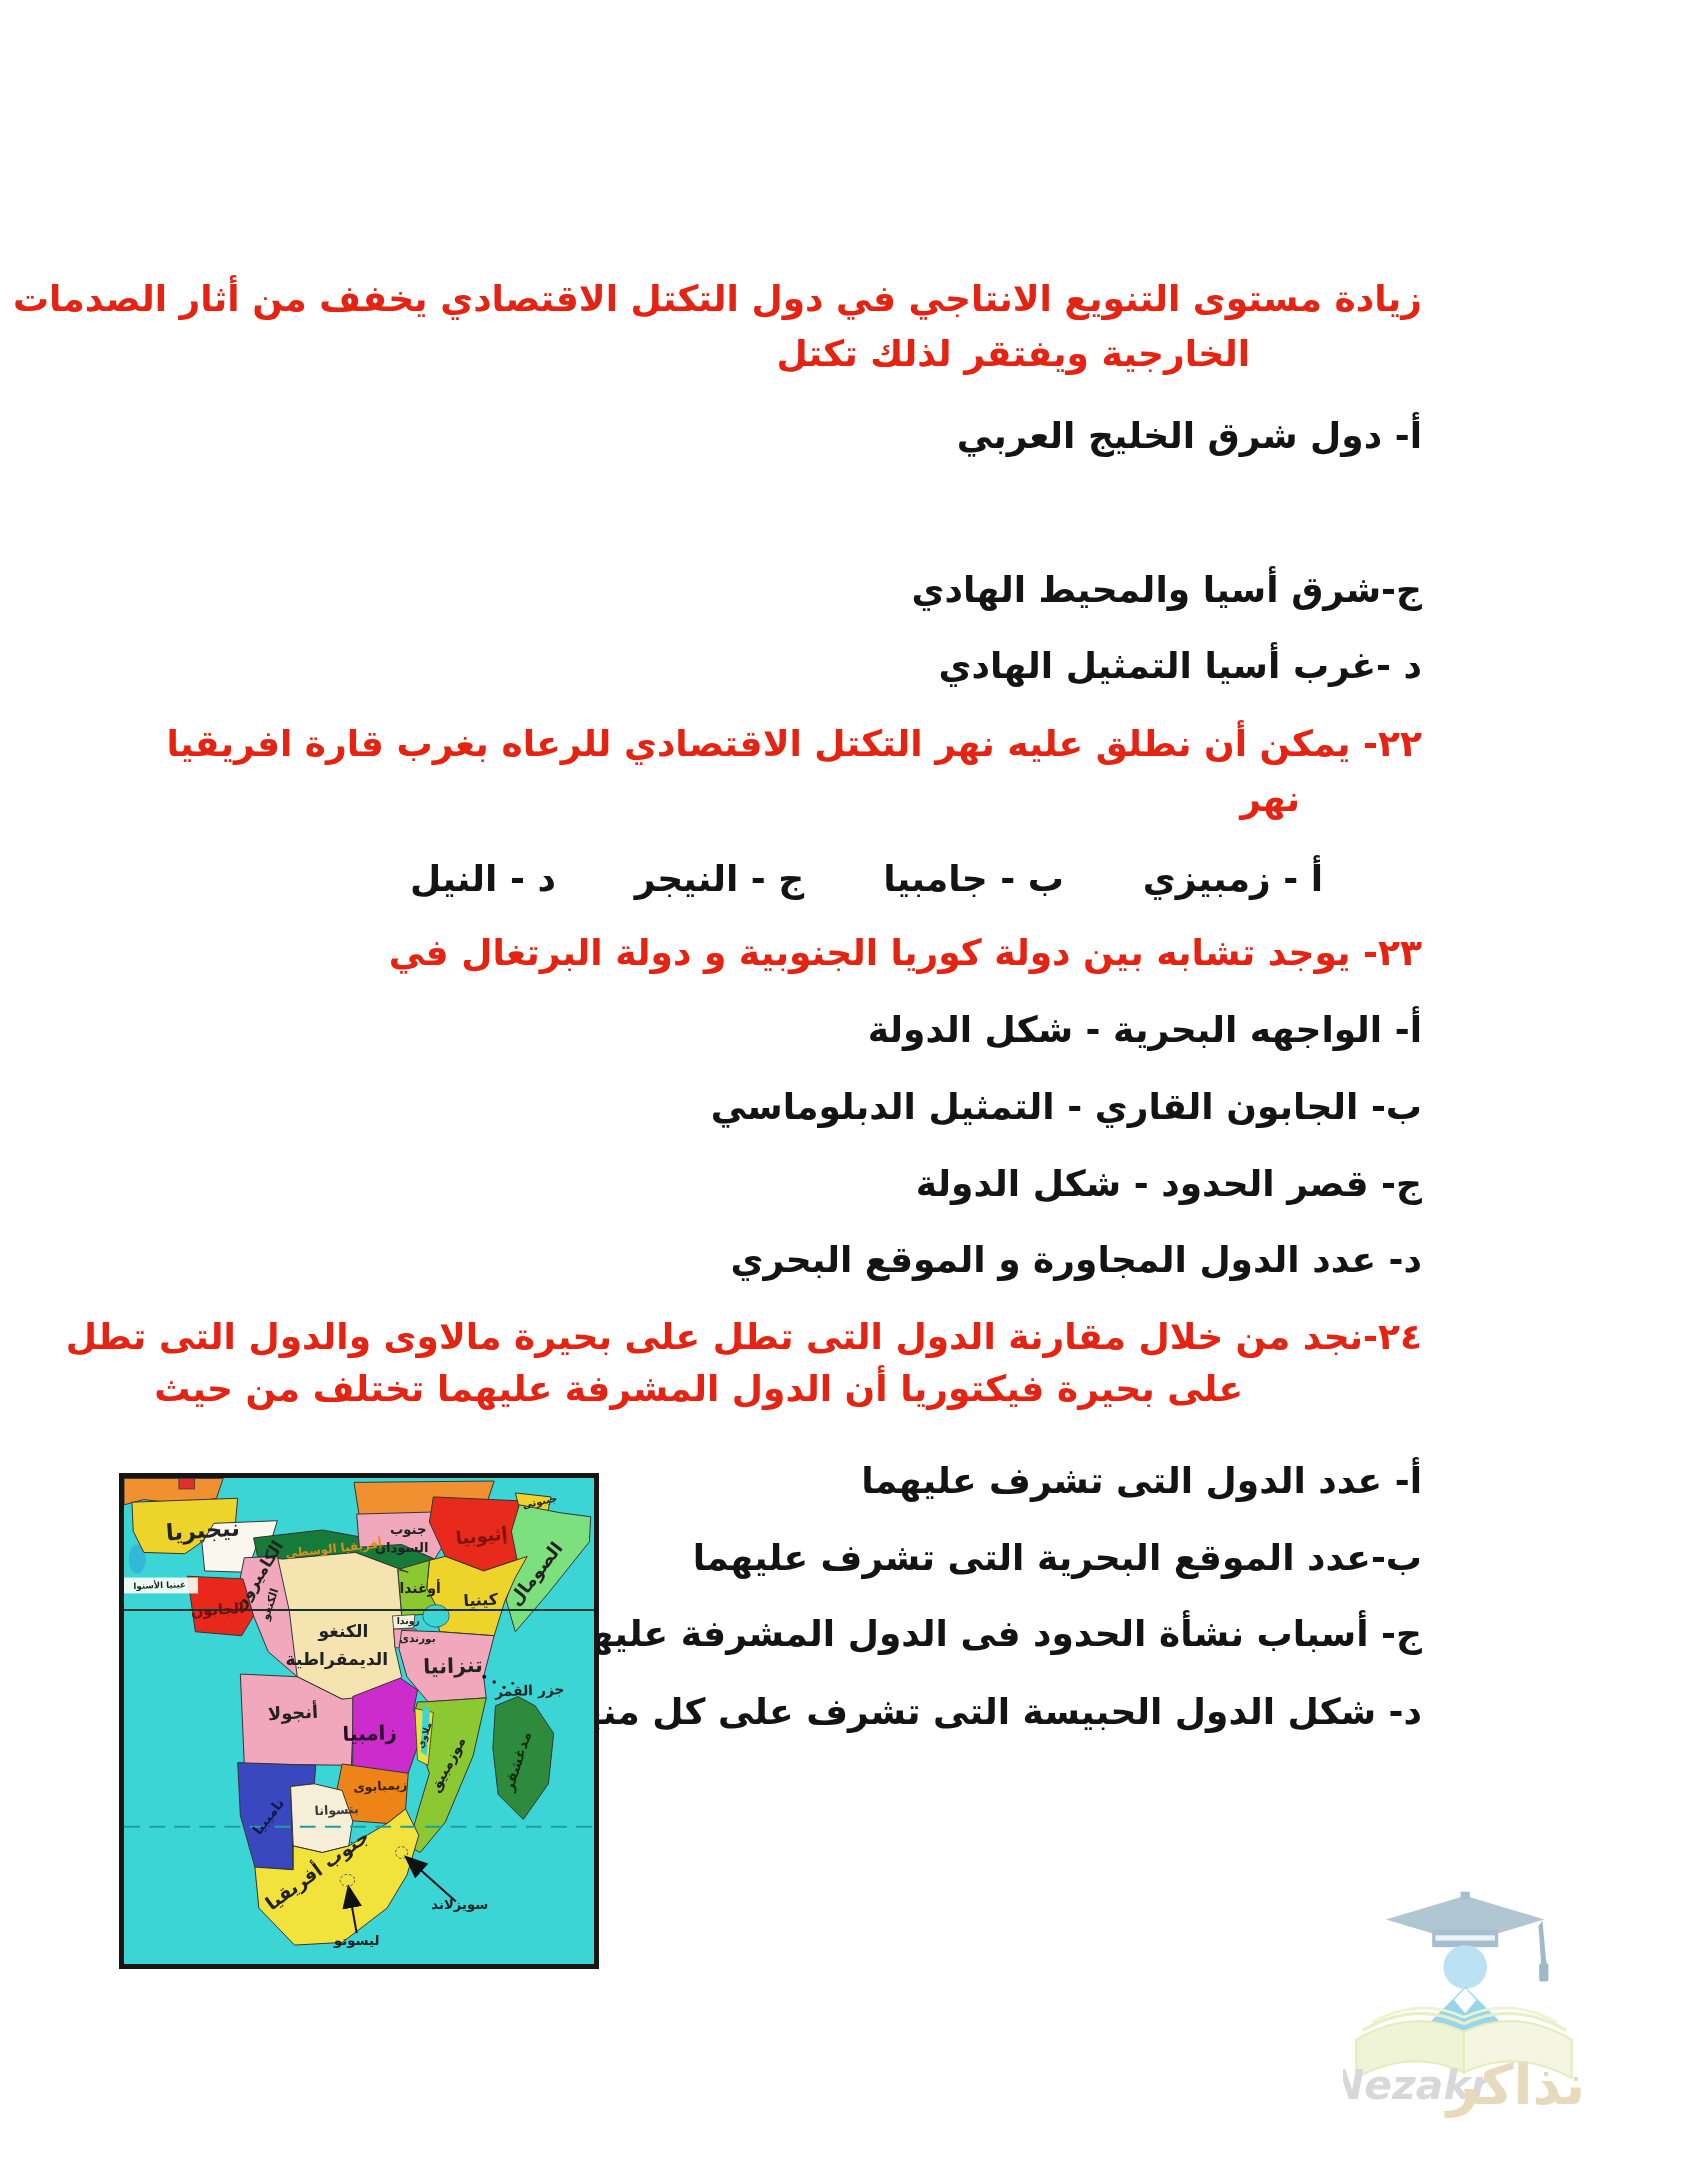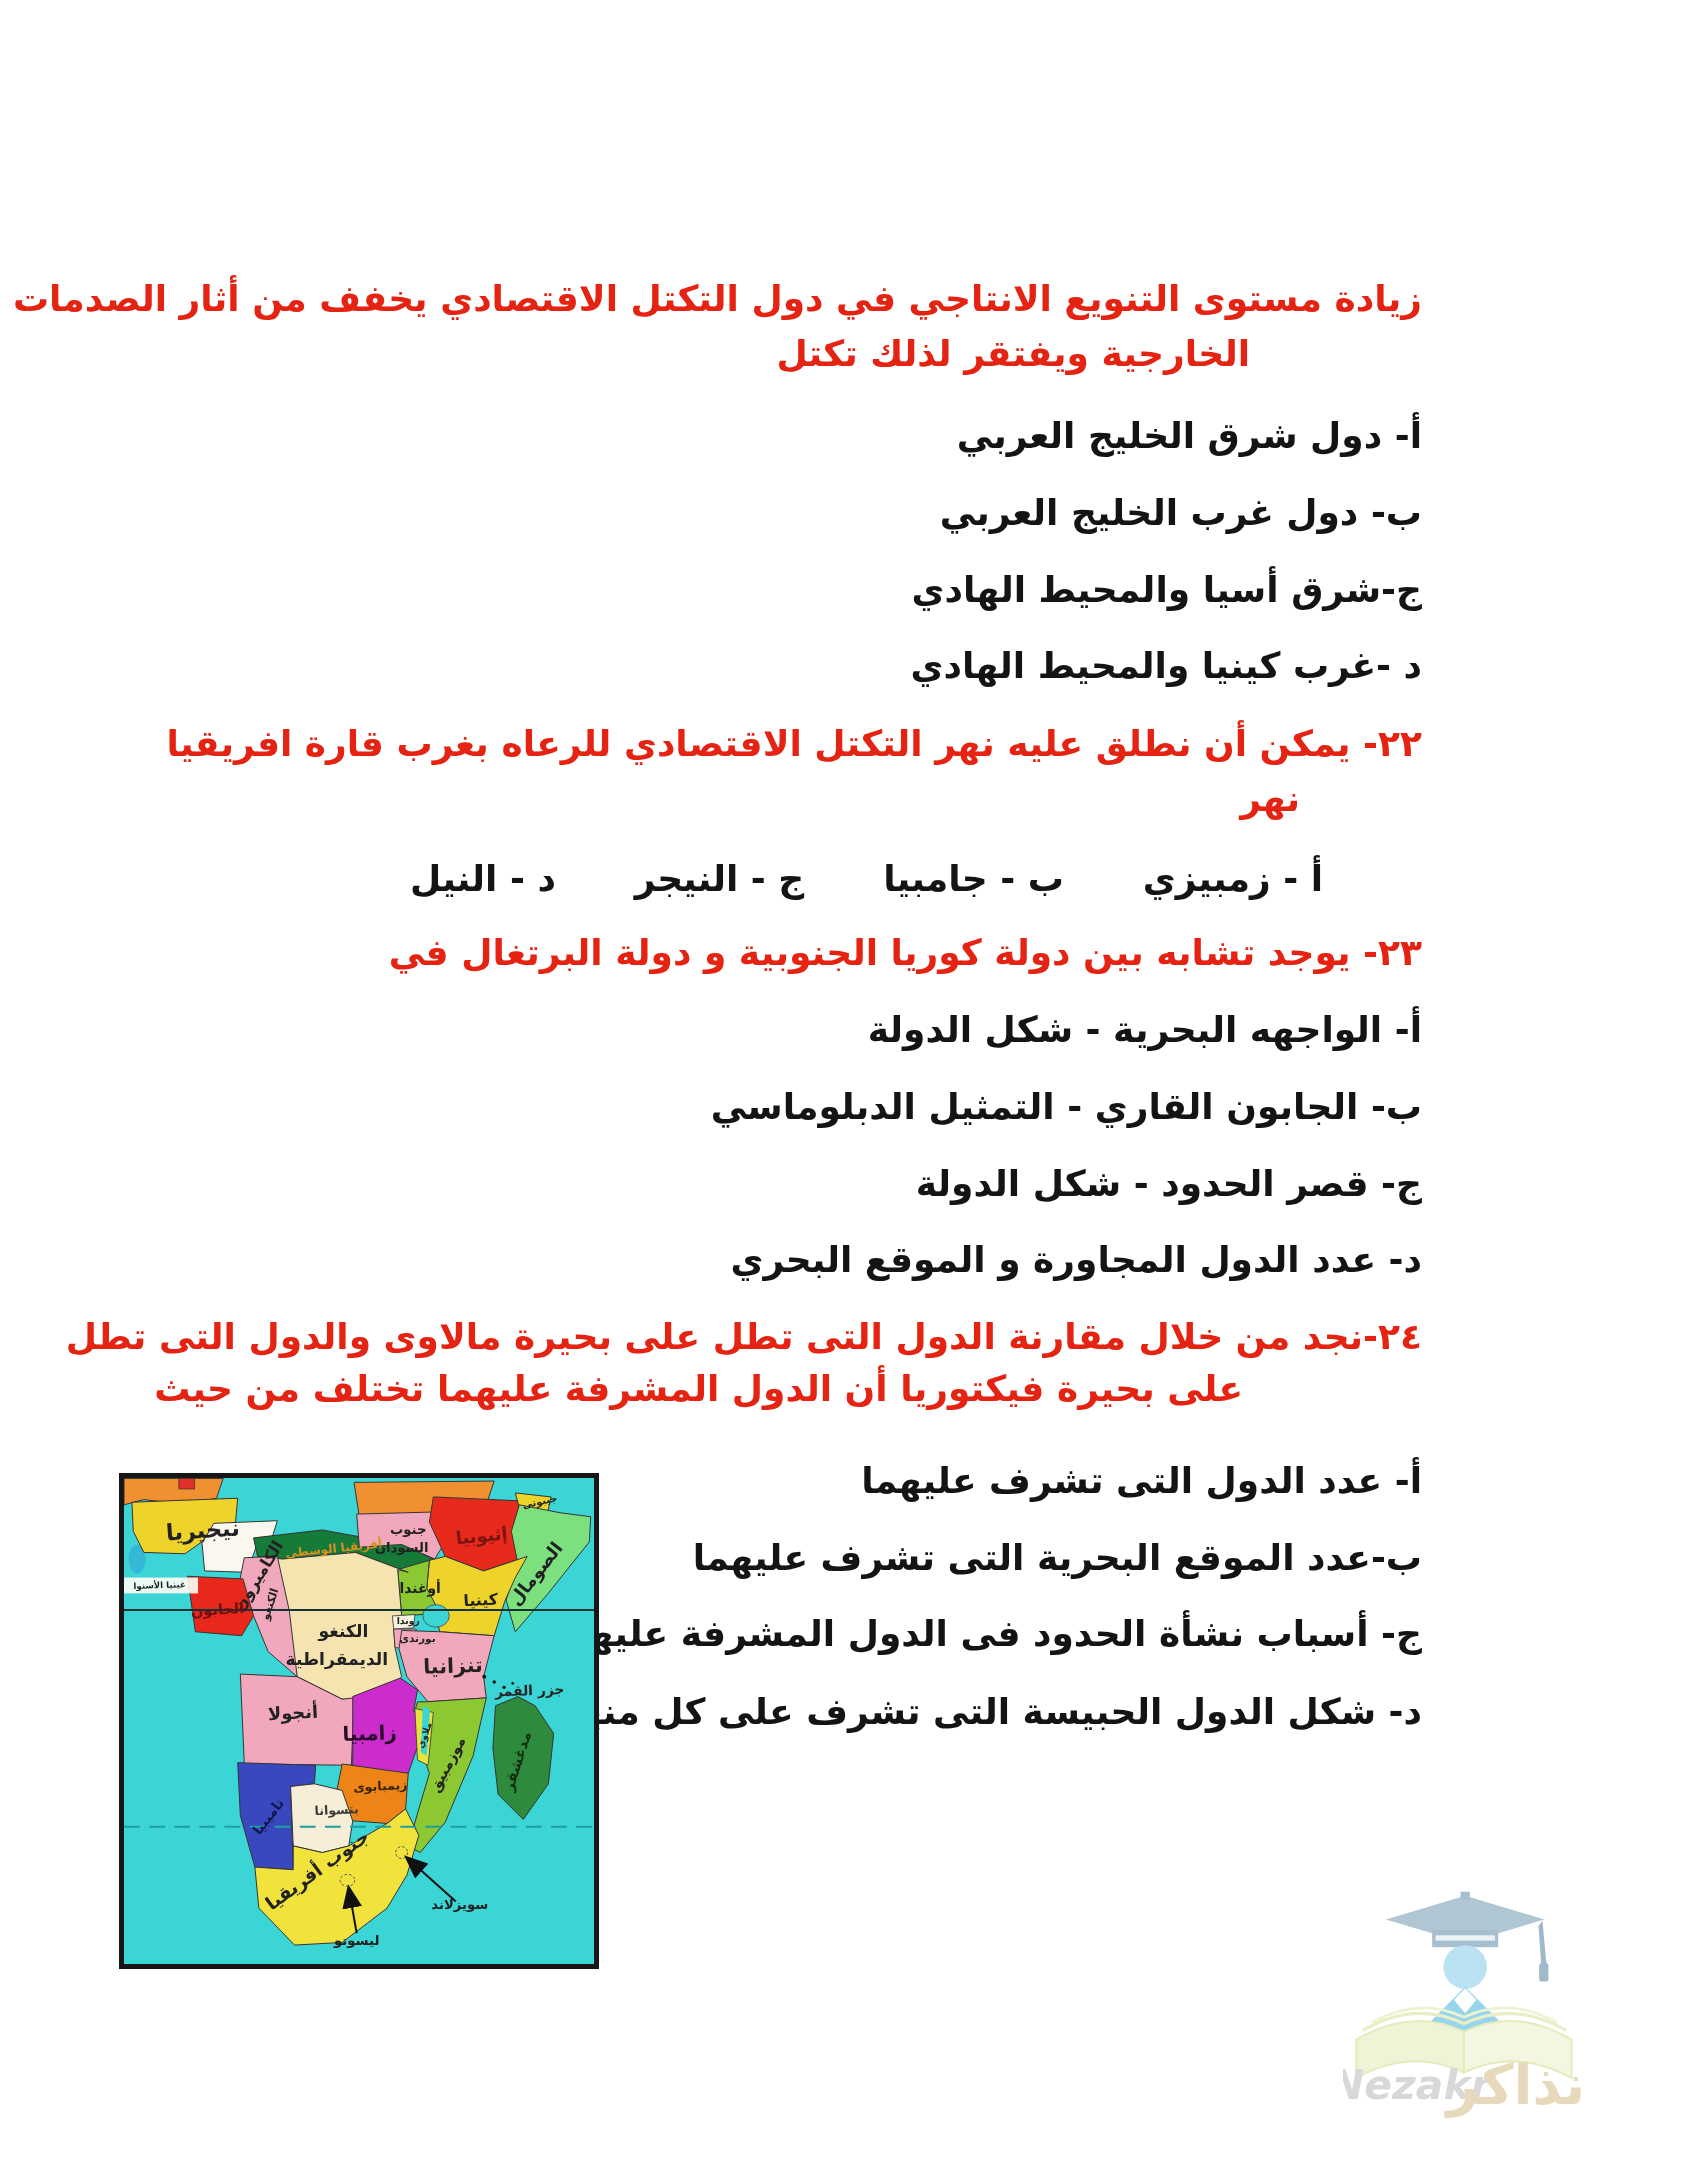--- a/index.html
+++ b/index.html
@@ -18,23 +18,22 @@
   .logo{position:absolute;left:1343px;top:1886px;width:251px;height:232px;opacity:0.8;}
 </style>
 </head>
 <body>
 
 <div class="content">
 
   <div class="t red" style="top:281px;">زيادة مستوى التنويع الانتاجي في دول التكتل الاقتصادي يخفف من أثار الصدمات</div>
   <div class="t red" style="top:336px;right:172px;">الخارجية ويفتقر لذلك تكتل</div>
   <div class="t" style="top:418px;">أ- دول شرق الخليج العربي</div>
-  <div class="t" style="top:495px;">ب- دول غرب الخليج العربي</div>
   <div class="t" style="top:572px;">ج-شرق أسيا والمحيط الهادي</div>
-  <div class="t" style="top:648px;">د -غرب كينيا والمحيط الهادي</div>
+  <div class="t" style="top:648px;">د -غرب أسيا التمثيل الهادي</div>
 
   <div class="t red" style="top:726px;">٢٢- يمكن أن نطلق عليه نهر التكتل الاقتصادي للرعاه بغرب قارة افريقيا</div>
   <div class="t red" style="top:781px;right:122px;">نهر</div>
   <div class="row" style="top:858px;">
     <span>أ - زمبيزي</span>
     <span>ب - جامبيا</span>
     <span>ج - النيجر</span>
     <span>د - النيل</span>
   </div>
 

